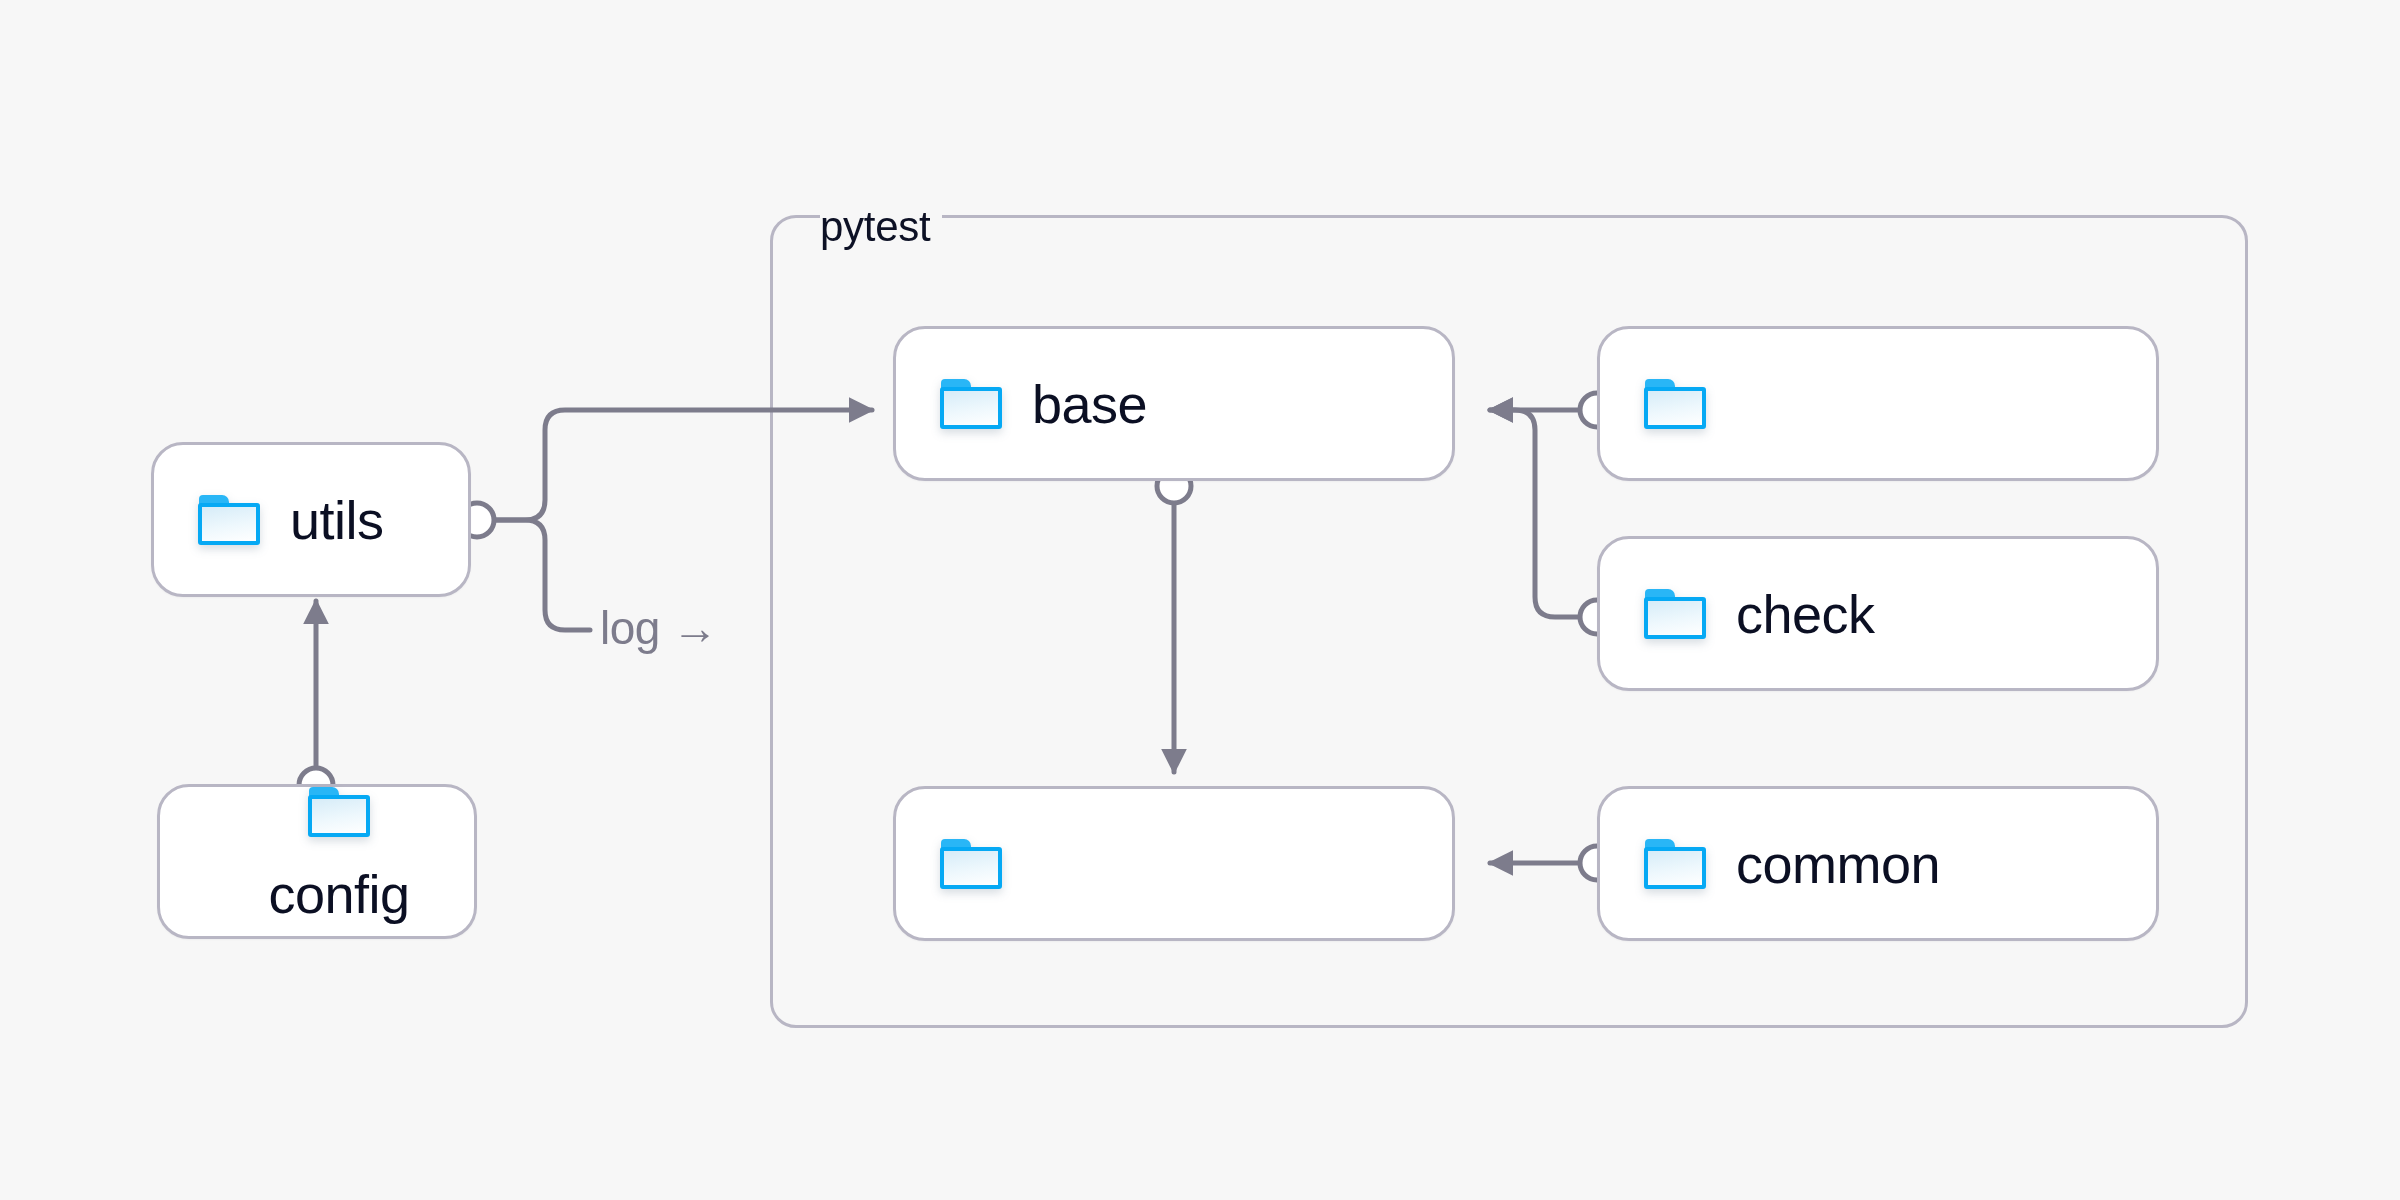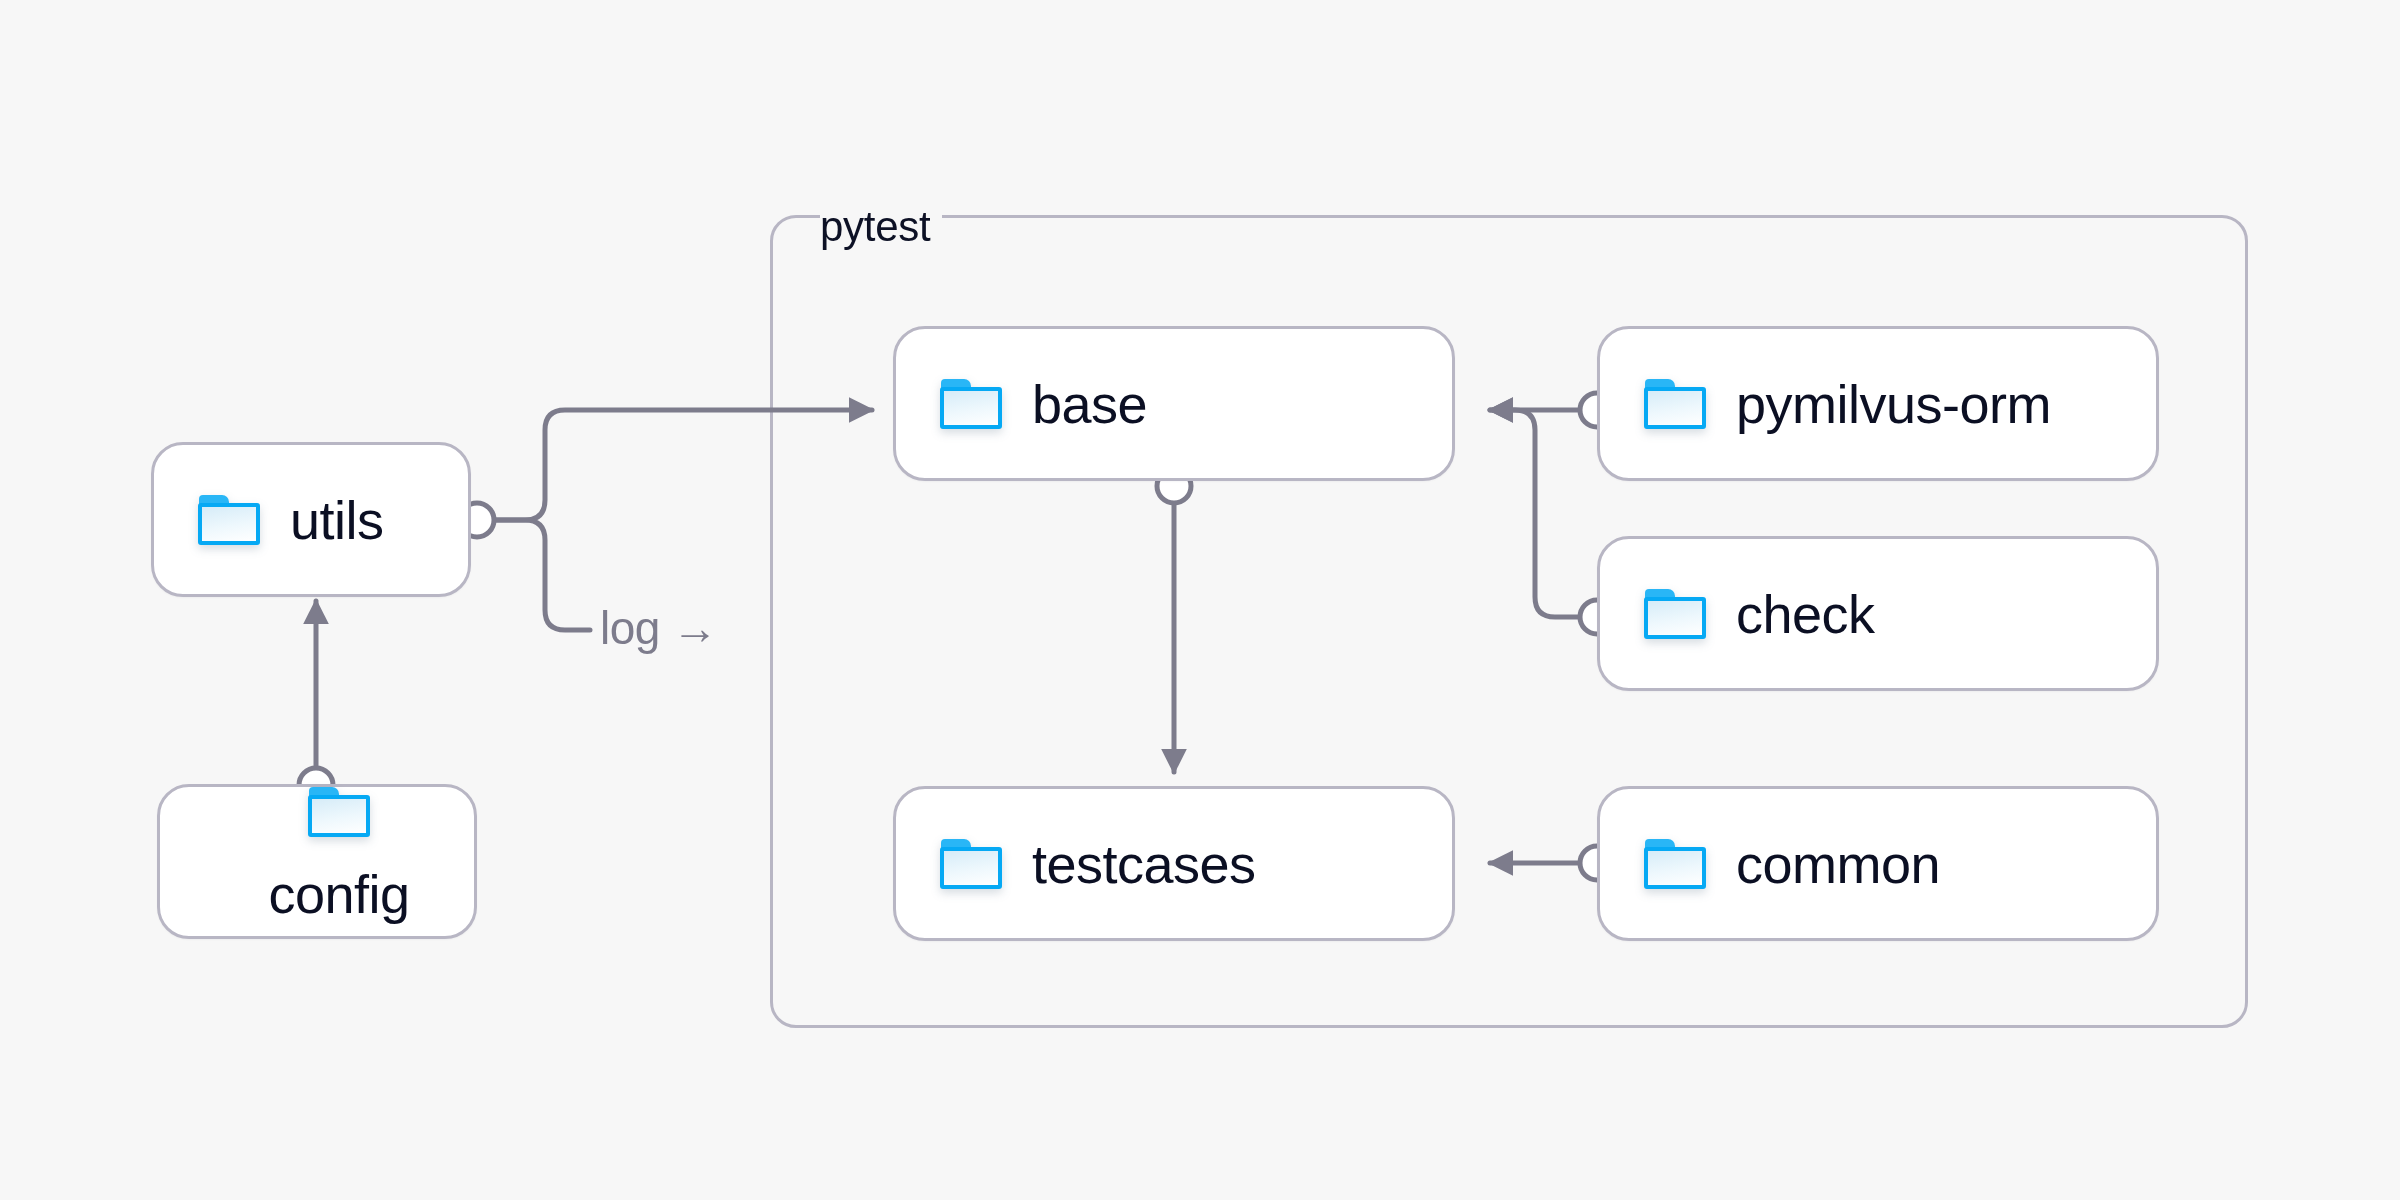--- a/index.html
+++ b/index.html
@@ -187,28 +187,26 @@
           <span class="tab"></span>
           <span class="body"></span>
         </span>
         <span class="label">base</span>
       </div>
       <div class="node" style="left: 893px; top: 786px; width: 562px; height: 155px;">
         <span class="folder">
           <span class="tab"></span>
           <span class="body"></span>
         </span>
-        <span class="label">testcases</span>
       </div>
       <div class="node" style="left: 1597px; top: 326px; width: 562px; height: 155px;">
         <span class="folder">
           <span class="tab"></span>
           <span class="body"></span>
         </span>
-        <span class="label">pymilvus-orm</span>
       </div>
       <div class="node" style="left: 1597px; top: 536px; width: 562px; height: 155px;">
         <span class="folder">
           <span class="tab"></span>
           <span class="body"></span>
         </span>
         <span class="label">check</span>
       </div>
       <div class="node" style="left: 1597px; top: 786px; width: 562px; height: 155px;">
         <span class="folder">

